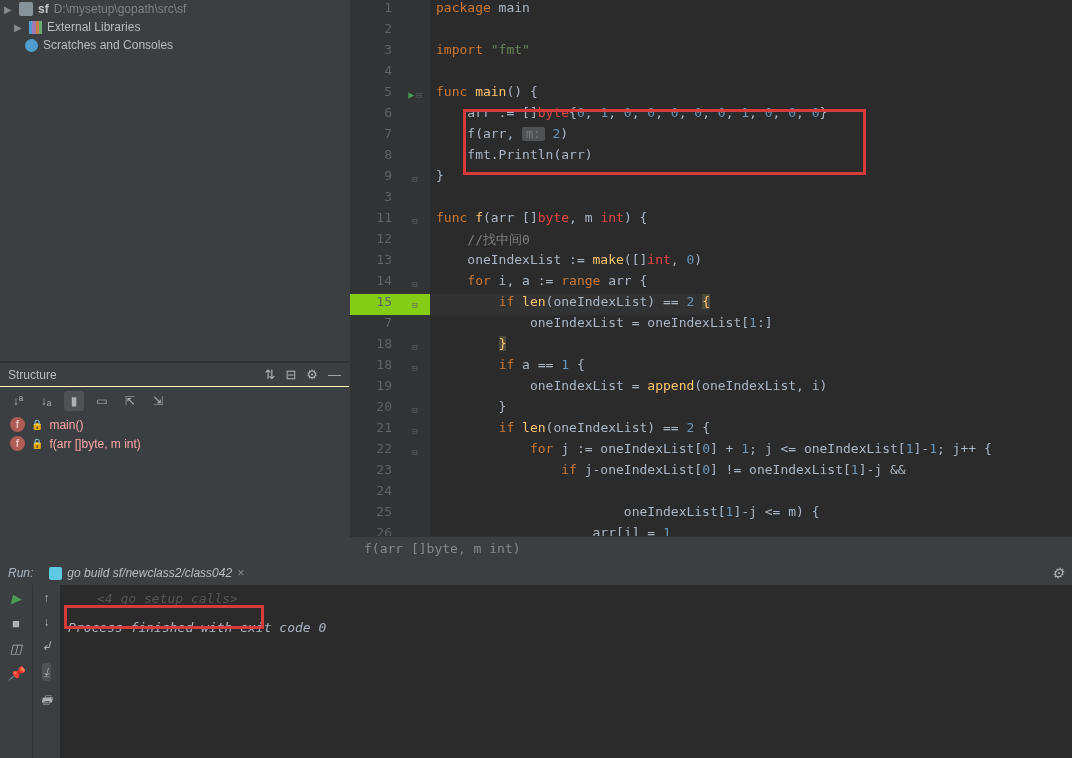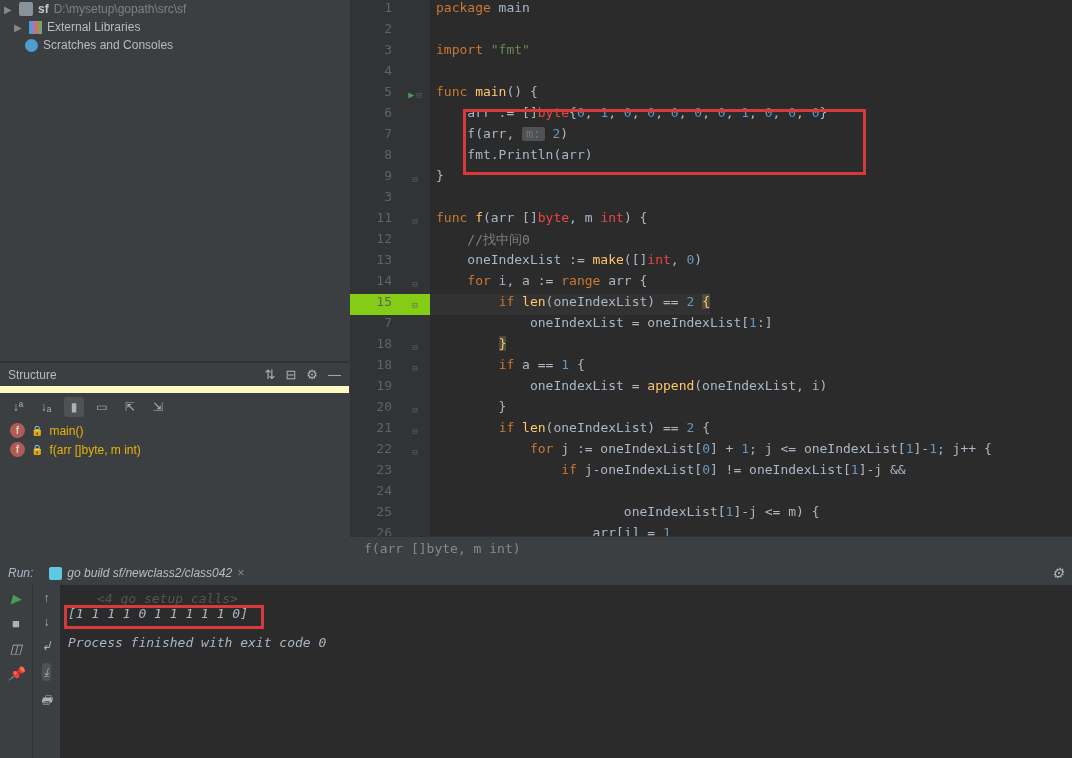--- a/index.html
+++ b/index.html
@@ -9,30 +9,30 @@
 .left-col { width:350px; display:flex; flex-direction:column; border-right:1px solid #3c3f41; }
 .project-panel { background:#3c3f41; color:#bbb; height:362px; overflow:hidden; border-bottom:1px solid #323232; }
 .tree-row { display:flex; align-items:center; gap:5px; padding:2px 4px; cursor:default; }
 .tree-row .chev { width:10px; color:#888; font-size:10px; }
 .fold-icon { width:14px;height:14px;background:#87939a;display:inline-block;border-radius:2px; }
 .sf { color:#c7c7c7; font-weight:bold; }
 .path { color:#808080; }
 .lib-icon{width:13px;height:13px;display:inline-block;background:linear-gradient(to right,#4e9cd0 25%,#9e7bb5 25% 50%,#c97d46 50% 75%,#6aab73 75%);}
 .scratch-icon{width:13px;height:13px;border-radius:50%;background:#4e9cd0;display:inline-block;}
 .struct-panel { flex:1; background:#3c3f41; border-top:1px solid #323232; }
-.panel-head { display:flex; align-items:flex-end; justify-content:space-between; padding:4px 8px; background:#3c3f41; color:#bbb; border-bottom:7px solid #fef9c3;}
+.panel-head { display:flex; align-items:flex-end; justify-content:space-between; padding:4px 8px; background:#3c3f41; color:#bbb; border-bottom:1px solid #fef9c3;}
 .panel-tools { display:flex; gap:10px; color:#afb1b3; font-size:13px;}
 .panel-tools span{cursor:pointer;}
 .struct-toolbar{display:flex;gap:8px;padding:4px 8px;color:#afb1b3;background:#3c3f41;}
 .struct-toolbar .btn{width:20px;height:20px;display:flex;align-items:center;justify-content:center;cursor:pointer;}
 .struct-toolbar .active{background:#4e5254;border-radius:3px;}
 .struct-item{display:flex;align-items:center;gap:6px;padding:2px 10px;}
 .f-badge{width:15px;height:15px;border-radius:50%;background:#b05c56;color:#e8c4c0;font-size:10px;font-weight:bold;display:flex;align-items:center;justify-content:center;}
 .lock{color:#c67c4b;font-size:10px;}
-.struct-item .name{color:#eab308;}
+.struct-item .name{color:#fca5a5;}
 .editor { flex:1; background:#2b2b2b; display:flex; flex-direction:column; overflow:hidden;}
 .code-area{flex:1;overflow:hidden;}
 .line{display:flex;min-height:21px;}
 .gut{width:50px;text-align:right;color:#606366;padding-right:8px;background:#313335;user-select:none;}
 .gut-icons{width:30px;background:#313335;display:flex;align-items:center;justify-content:center;gap:2px;}
 .run-ic{color:#499c54;font-size:10px;}
 .fold-ic{color:#606366;font-size:9px;}
 .code{white-space:pre;padding-left:6px;}
 .kw{color:#cc7832;}
 .str{color:#6a8759;}
@@ -297,19 +297,18 @@
     </div>
     <div class="run-gutter2">
       <span class="g">↑</span>
       <span class="g">↓</span>
       <span class="g">↲</span>
       <span class="g act">⤓</span>
       <span class="g">🖶</span>
     </div>
     <div class="console mono">
       <div class="faded">&lt;4 go setup calls&gt;</div>
-      <div>[1 1 1 1 0 1 1 1 1 1 0]</div>
       <div style="height:14px"></div>
       <div>Process finished with exit code 0</div>
       <div class="redbox" style="left:4px;top:20px;width:200px;height:24px"></div>
     </div>
   </div>
 </div>
 
 </body></html>

